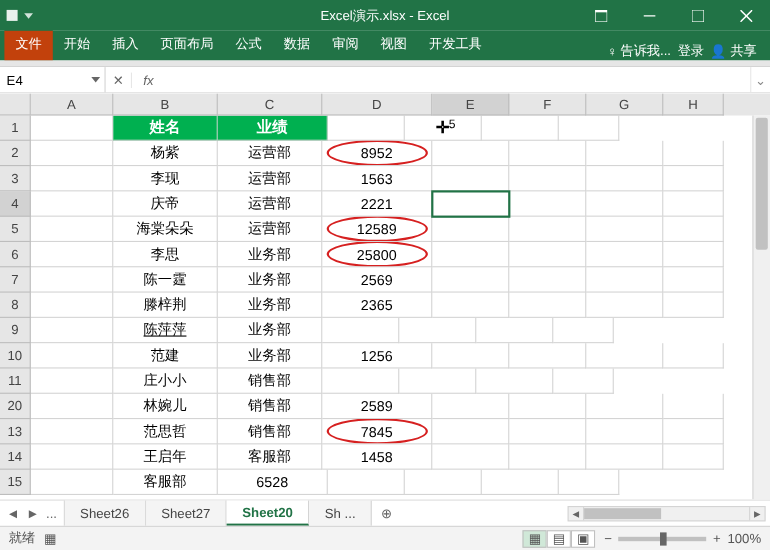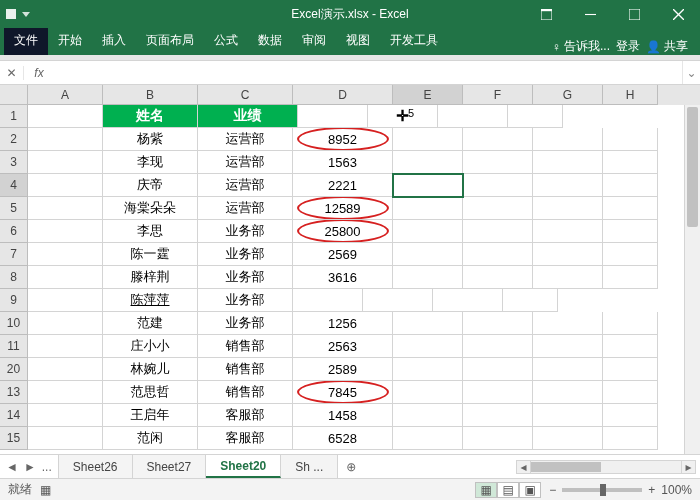--- a/index.html
+++ b/index.html
@@ -7,21 +7,21 @@
 .titlebar{background:#217346;height:28px;display:flex;align-items:center;color:#fff;position:relative}
 .tb-left{width:120px;display:flex;align-items:center;padding-left:6px;gap:6px}
 .tb-left .sq{width:10px;height:10px;background:#fff;opacity:.9}
 .tb-left .arr{width:0;height:0;border-left:4px solid transparent;border-right:4px solid transparent;border-top:5px solid #fff;opacity:.8}
 .tb-title{position:absolute;left:0;right:0;text-align:center;pointer-events:none;font-size:12px}
 .tb-right{margin-left:auto;display:flex;height:100%}
 .tb-btn{width:44px;display:flex;align-items:center;justify-content:center;color:#fff}
 .tb-btn svg{width:11px;height:11px}
 .ribbon-tabs{background:#217346;height:27px;display:flex;align-items:flex-end;color:#fff;padding:0 4px;gap:0}
 .rtab{padding:5px 10px 6px;cursor:pointer;font-size:12px}
-.rtab.file{background:#0f172a}
+.rtab.file{background:#c2410c}
 .ribbon-right{margin-left:auto;display:flex;align-items:center;gap:6px;padding-right:8px}
 .tell{display:flex;align-items:center;gap:3px}
 .share{display:flex;align-items:center;gap:3px}
 .thin-bar{height:6px;background:#e6e6e6;border-bottom:1px solid #d4d4d4}
 .namebox-row{height:24px;background:#fff;display:flex;align-items:stretch;border-bottom:1px solid #d4d4d4}
 .namebox{width:96px;border-right:1px solid #d4d4d4;display:flex;align-items:center;padding:0 6px;position:relative}
 .namebox .dd{position:absolute;right:4px;top:9px;width:0;height:0;border-left:4px solid transparent;border-right:4px solid transparent;border-top:5px solid #666}
 .fx-area{display:flex;align-items:center;flex:1}
 .fx-btn{width:24px;display:flex;align-items:center;justify-content:center;color:#666;border-right:1px solid #e6e6e6}
 .fx-lbl{width:30px;display:flex;align-items:center;justify-content:center;font-style:italic;color:#666}
@@ -119,20 +119,24 @@
     <div class="share">
         <span>👤</span>
         <span>共享</span>
       </div>
   </div>
 </div>
 
 <div class="thin-bar"></div>
 
 <div class="namebox-row">
+  <div class="namebox">
+    <span>E4</span>
+    <div class="dd"></div>
+  </div>
   <div class="fx-area">
     <div class="fx-btn">✕</div>
     <div class="fx-lbl">fx</div>
     <div class="fx-input"></div>
   </div>
   <div class="nb-expand">⌄</div>
 </div>
 
 <div class="grid-wrap">
   <div class="corner"></div>
@@ -233,21 +237,21 @@
         <div class="cell" style="width: 100px;">2569</div>
         <div class="cell" style="width: 70px;"></div>
         <div class="cell" style="width: 70px;"></div>
         <div class="cell" style="width: 70px;"></div>
         <div class="cell" style="width: 55px;"></div>
       </div>
       <div class="row">
         <div class="cell" style="width: 75px;"></div>
         <div class="cell" style="width: 95px;">滕梓荆</div>
         <div class="cell" style="width: 95px;">业务部</div>
-        <div class="cell" style="width: 100px;">3616</div>
+        <div class="cell" style="width: 100px;">2365</div>
         <div class="cell" style="width: 70px;"></div>
         <div class="cell" style="width: 70px;"></div>
         <div class="cell" style="width: 70px;"></div>
         <div class="cell" style="width: 55px;"></div>
       </div>
       <div class="row">
         <div class="cell" style="width: 75px;"></div>
         <div class="cell" style="width: 95px; text-decoration: underline;">陈萍萍</div>
         <div class="cell" style="width: 95px;">业务部</div>
         <div class="cell" style="width: 70px;"></div>
@@ -262,21 +266,20 @@
         <div class="cell" style="width: 100px;">1256</div>
         <div class="cell" style="width: 70px;"></div>
         <div class="cell" style="width: 70px;"></div>
         <div class="cell" style="width: 70px;"></div>
         <div class="cell" style="width: 55px;"></div>
       </div>
       <div class="row">
         <div class="cell" style="width: 75px;"></div>
         <div class="cell" style="width: 95px;">庄小小</div>
         <div class="cell" style="width: 95px;">销售部</div>
-        <div class="cell" style="width: 100px;">2563</div>
         <div class="cell" style="width: 70px;"></div>
         <div class="cell" style="width: 70px;"></div>
         <div class="cell" style="width: 70px;"></div>
         <div class="cell" style="width: 55px;"></div>
       </div>
       <div class="row">
         <div class="cell" style="width: 75px;"></div>
         <div class="cell" style="width: 95px;">林婉儿</div>
         <div class="cell" style="width: 95px;">销售部</div>
         <div class="cell" style="width: 100px; text-align: right;">2589</div>
@@ -300,21 +303,20 @@
         <div class="cell" style="width: 95px;">王启年</div>
         <div class="cell" style="width: 95px;">客服部</div>
         <div class="cell" style="width: 100px;">1458</div>
         <div class="cell" style="width: 70px;"></div>
         <div class="cell" style="width: 70px;"></div>
         <div class="cell" style="width: 70px;"></div>
         <div class="cell" style="width: 55px;"></div>
       </div>
       <div class="row">
         <div class="cell" style="width: 75px;"></div>
-        <div class="cell" style="width: 95px;">范闲</div>
         <div class="cell" style="width: 95px;">客服部</div>
         <div class="cell" style="width: 100px;">6528</div>
         <div class="cell" style="width: 70px;"></div>
         <div class="cell" style="width: 70px;"></div>
         <div class="cell" style="width: 70px;"></div>
         <div class="cell" style="width: 55px;"></div>
       </div>
     </div>
   <div class="vscroll">
       <div class="vthumb"></div>

